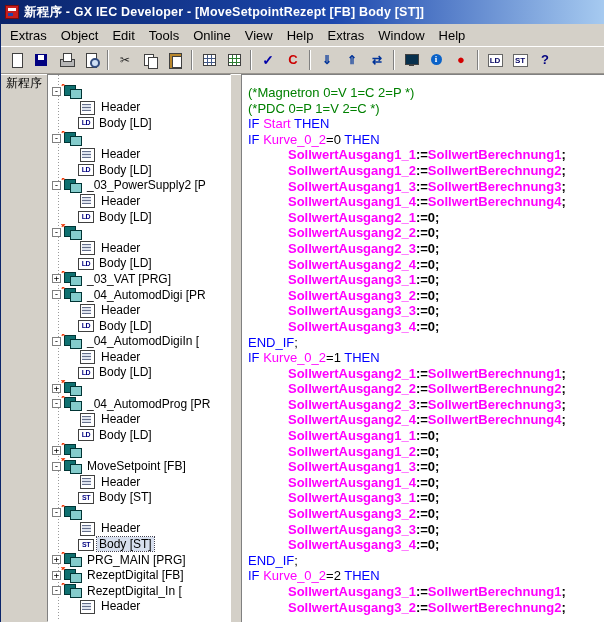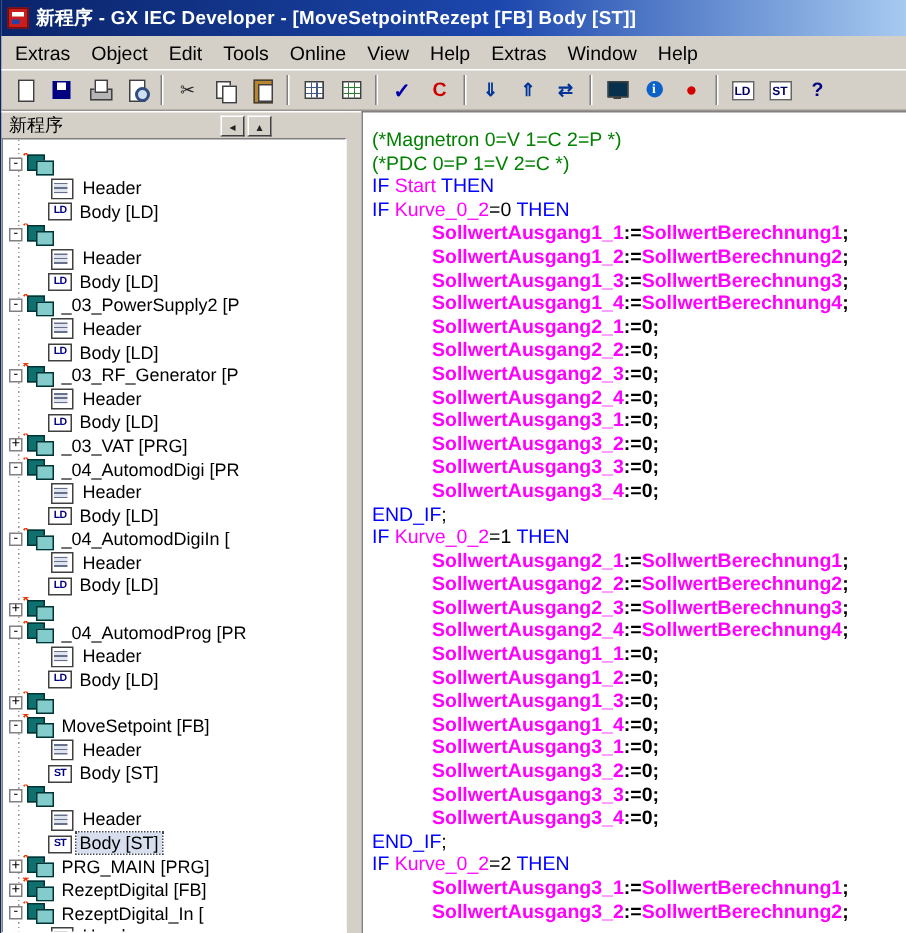--- a/index.html
+++ b/index.html
@@ -63,21 +63,21 @@
   .ic-monitor::after { content: ""; position: absolute; left: 6px; top: 12px; width: 5px; height: 2px; background: #404040; }
   .ic-info::before { content: "i"; position: absolute; left: 3px; top: 2px; width: 11px; height: 11px; background: #0a62c8; color: #fff; border-radius: 50%; font-size: 9px; line-height: 11px; font-weight: bold; font-family: "Liberation Serif", serif; }
   .ic-record::before { content: "\25CF"; color: #d40000; font-size: 13px; }
   .ic-pou-ld, .ic-pou-st { width: 15px; height: 13px; margin: 1px auto; background: #fff; border: 1px solid #666; font-size: 8px; font-weight: bold; line-height: 11px; color: #000060; }
   .ic-pou-ld::before { content: "LD"; }
   .ic-pou-st::before { content: "ST"; }
   .ic-help::before { content: "?"; color: #000080; font-weight: bold; font-size: 13px; }
 
   
   .main { flex: 1; min-height: 0; display: flex; }
-  .left-panel { width: 230px; flex: none; display: flex; flex-direction: column; background: #d4d0c8; }
+  .left-panel { width: 230px; flex: none; display: flex; flex-direction: row; background: #d4d0c8; }
   .panel-caption { flex: none; height: 18px; position: relative; display: flex; align-items: center; padding: 0 5px; font-size: 12px; border-top: 1px solid #fff; }
   .cap-buttons { position: absolute; left: 146px; top: 2px; display: flex; gap: 2px; }
   .cap-btn { width: 16px; height: 14px; background: #d4d0c8; border: 1px solid; border-color: #fff #404040 #404040 #fff; font-size: 8px; line-height: 11px; text-align: center; padding: 0; color: #222; }
 
   .tree {
     flex: 1; background: #fff; border: 1px solid; border-color: #808080 #fff #fff #808080;
     overflow: hidden; position: relative; font-size: 12px; padding-top: 9px;
   }
   .tree::before { content: ""; position: absolute; left: 10px; top: 0; bottom: 0; width: 1px;
     background: repeating-linear-gradient(to bottom, #9a9a9a 0 1px, transparent 1px 3px); }
@@ -246,21 +246,20 @@
           </div>
           <div class="trow lvl1">
             <span class="ti ti-body">LD</span>
             <span class="tlabel">Body [LD]</span>
           </div>
           <div class="trow">
             <span class="exp">-</span>
             <span class="ti ti-pou">
               <span class="star">*</span>
             </span>
-            <span class="tlabel">_03_RF_Generator [P</span>
           </div>
           <div class="trow lvl1">
             <span class="ti ti-header"></span>
             <span class="tlabel">Header</span>
           </div>
           <div class="trow lvl1">
             <span class="ti ti-body">LD</span>
             <span class="tlabel">Body [LD]</span>
           </div>
           <div class="trow">

